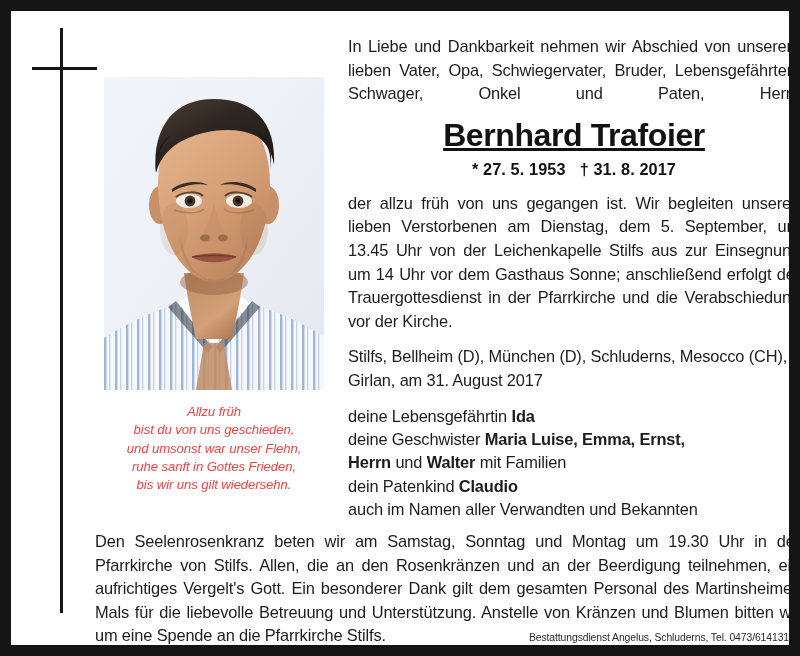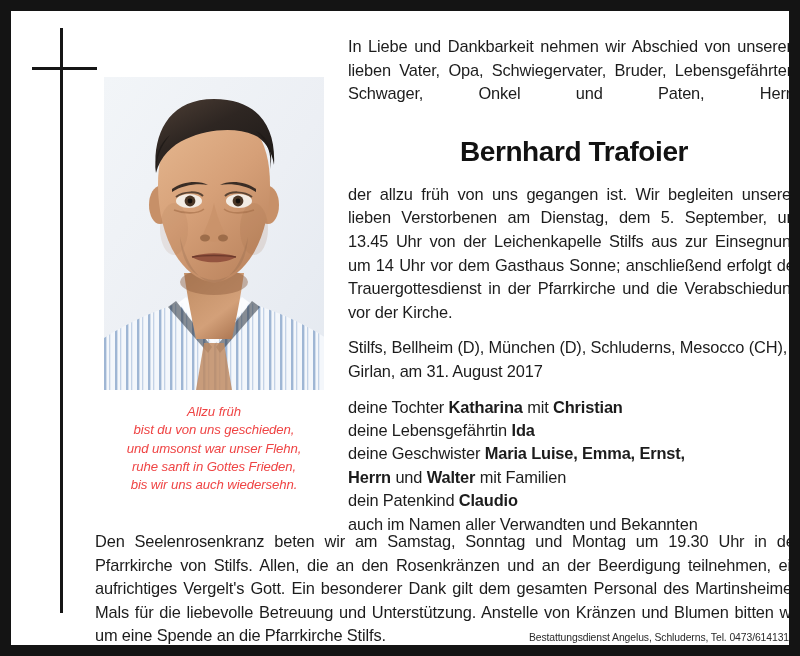--- a/index.html
+++ b/index.html
@@ -93,27 +93,28 @@
 
   .intro {
     font-size: 16.4px;
     line-height: 23.6px;
     text-align: justify;
     text-align-last: justify;
     letter-spacing: -0.15px;
   }
 
   .name {
-    margin-top: 28px;
+    margin-top: 11px;
     text-align: center;
-    font-size: 28px;
+    font-size: 32px;
     font-weight: bold;
     line-height: 36px;
     letter-spacing: -0.4px;
     color: #121212;
+    text-decoration: underline;
   }
 
   .dates {
     margin-top: 7px;
     text-align: center;
     font-size: 16.3px;
     font-weight: bold;
     letter-spacing: 0.1px;
     color: #121212;
   }
@@ -266,35 +267,37 @@
           <ellipse cx="70" cy="152" rx="14" ry="26" fill="#9c6a47" opacity="0.12"></ellipse>
         </g>
       </svg>
     </div>
 
     <div class="verse">
       <div>Allzu früh</div>
       <div>bist du von uns geschieden,</div>
       <div>und umsonst war unser Flehn,</div>
       <div>ruhe sanft in Gottes Frieden,</div>
-      <div>bis wir uns auch wiedersehn.</div>
+      <div>bis wir uns gilt wiedersehn.</div>
     </div>
 
     <div class="rightcol">
       <div class="intro">In Liebe und Dankbarkeit nehmen wir Abschied von unserem lieben Vater, Opa, Schwiegervater, Bruder, Lebensgefährten, Schwager, Onkel und Paten, Herrn</div>
 
       <div class="name">Bernhard Trafoier</div>
 
+      <div class="dates">
+        <span>* 27. 5. 1953</span><span class="gap"></span><span>† 31. 8. 2017</span>
+      </div>
 
       <div class="body-par">der allzu früh von uns gegangen ist. Wir begleiten unseren lieben Verstorbenen am Dienstag, dem 5. September, um 13.45 Uhr von der Leichenkapelle Stilfs aus zur Einsegnung um 14 Uhr vor dem Gasthaus Sonne; anschließend erfolgt der Trauergottesdienst in der Pfarrkirche und die Verabschiedung vor der Kirche.</div>
 
       <div class="places">Stilfs, Bellheim (D), München (D), Schluderns, Mesocco (CH), Girlan, am 31. August 2017</div>
 
       <div class="memory">
-        <div>deine Tochter <b>Katharina</b> mit <b>Christian</b></div>
         <div>deine Lebensgefährtin <b>Ida</b></div>
         <div>deine Geschwister <b>Maria Luise, Emma, Ernst,</b></div>
         <div><b>Herrn</b> und <b>Walter</b> mit Familien</div>
         <div>dein Patenkind <b>Claudio</b></div>
         <div>auch im Namen aller Verwandten und Bekannten</div>
       </div>
     </div>
 
     <div class="bottom-par">Den Seelenrosenkranz beten wir am Samstag, Sonntag und Montag um 19.30 Uhr in der Pfarrkirche von Stilfs. Allen, die an den Rosenkränzen und an der Beerdigung teilnehmen, ein aufrichtiges Vergelt's Gott. Ein besonderer Dank gilt dem gesamten Personal des Martinsheimes Mals für die liebevolle Betreuung und Unterstützung. Anstelle von Kränzen und Blumen bitten wir um eine Spende an die Pfarrkirche Stilfs.</div>
 

